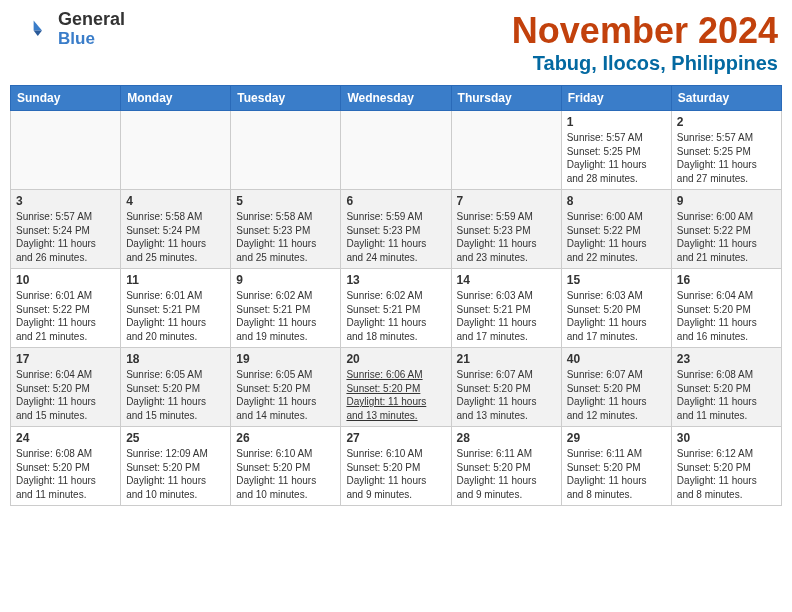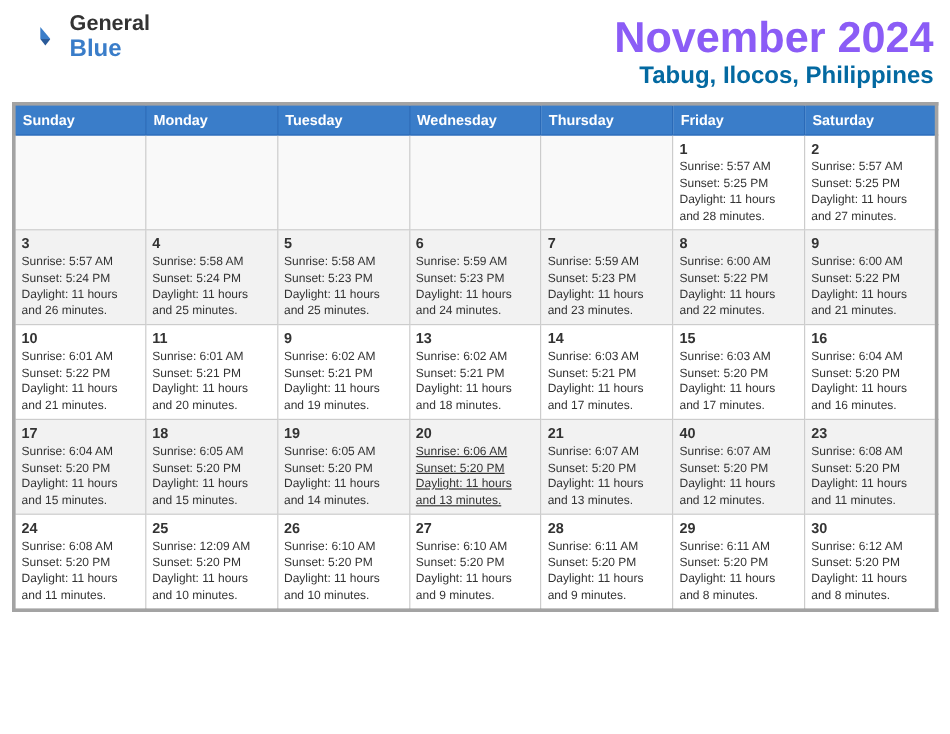--- a/index.html
+++ b/index.html
@@ -26,45 +26,45 @@
       display: flex;
       flex-direction: column;
       line-height: 1.1;
     }
     .logo-general {
       font-size: 18px;
       font-weight: bold;
       color: #333;
     }
     .logo-blue {
-      font-size: 20px;
+      font-size: 17px;
       font-weight: bold;
       color: #3a7dc9;
     }
     .logo-icon {
       width: 28px;
       height: 28px;
     }
     .title-block {
       text-align: right;
     }
     .title-month {
       font-size: 36px;
       font-weight: bold;
-      color: #8b5cf6;
+      color: #c2410c;
     }
     .title-location {
       font-size: 20px;
       color: #0369a1;
       font-weight: bold;
     }
     .calendar {
       width: 100%;
       border-collapse: collapse;
-      border: 3px solid #a3a3a3;
+      border: 1px solid #a3a3a3;
     }
     .calendar th {
       background-color: #3a7dc9;
       color: #fff;
       font-size: 12px;
       font-weight: bold;
       padding: 5px 6px;
       text-align: left;
       border: 1px solid #2a6ab8;
     }

